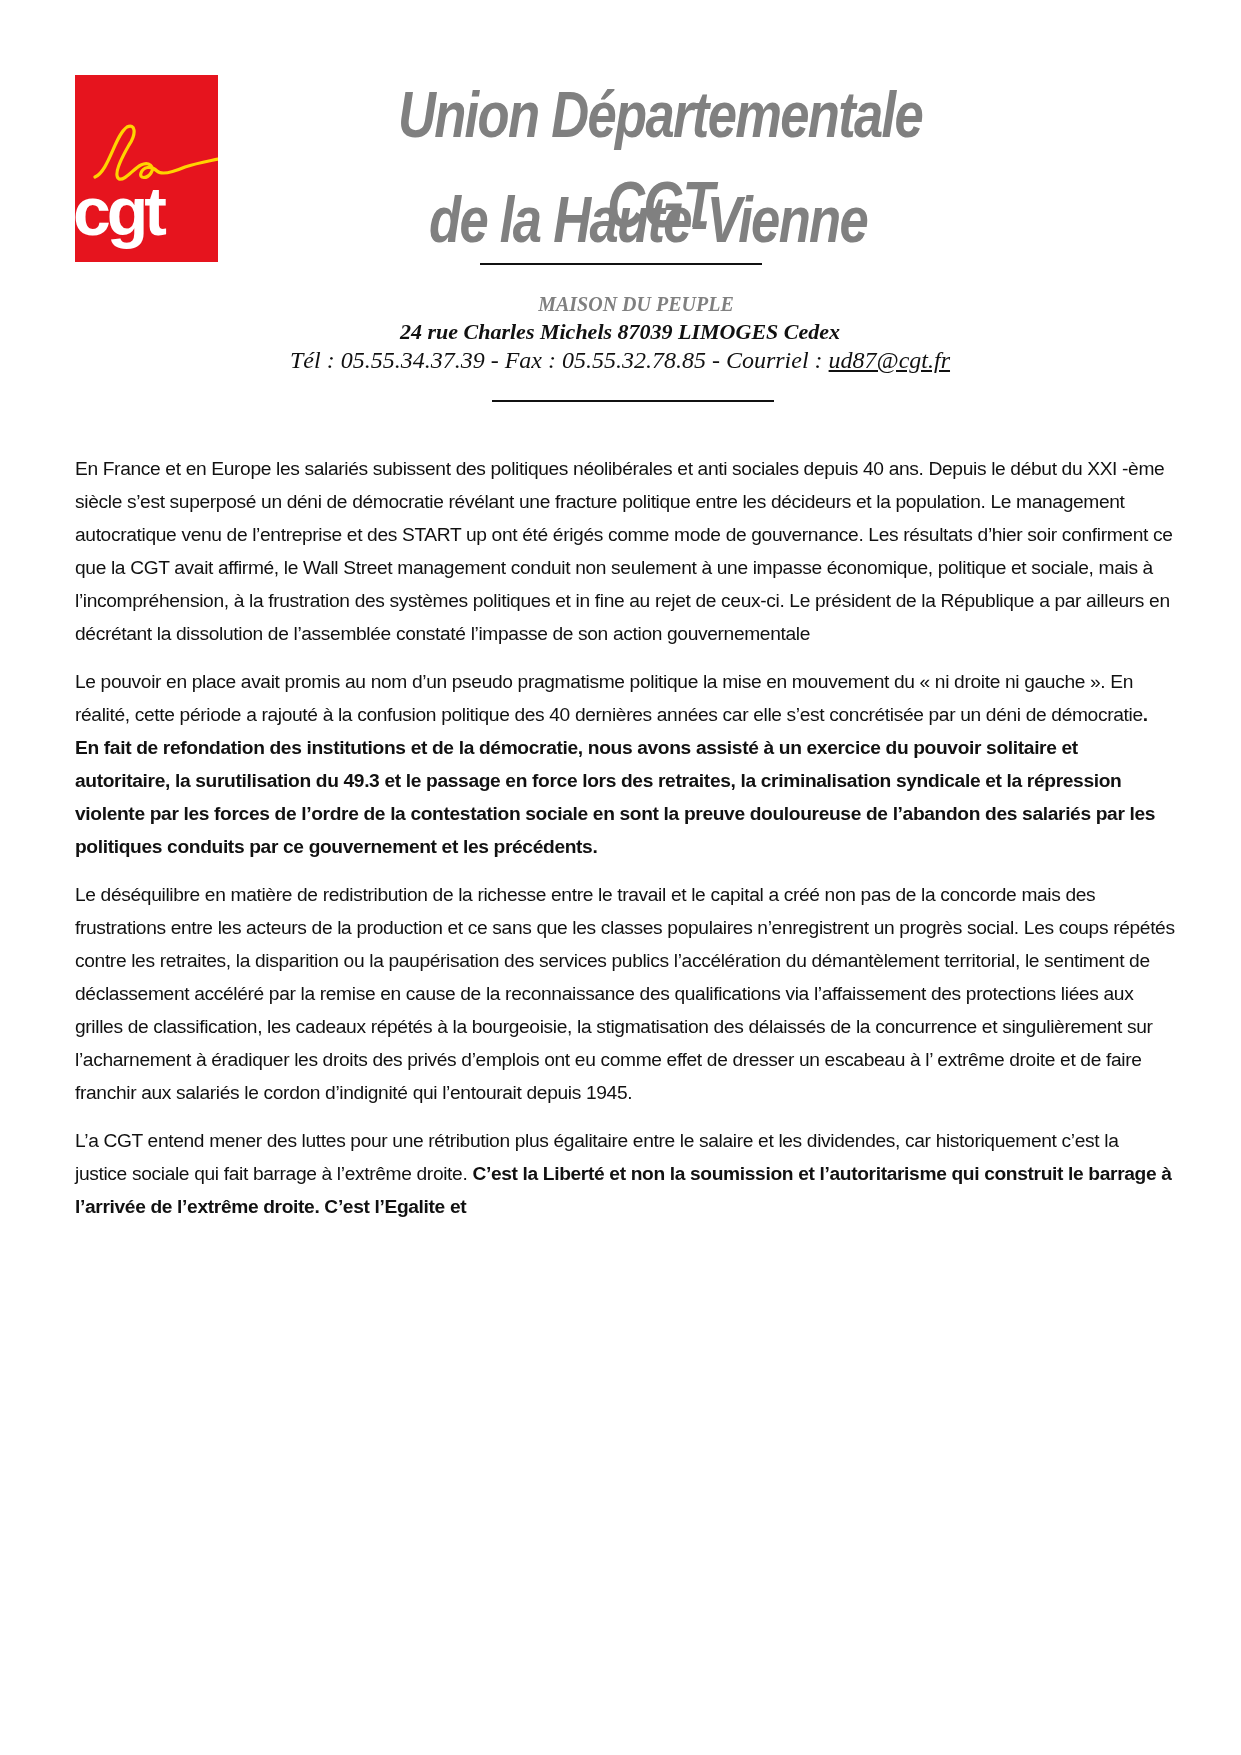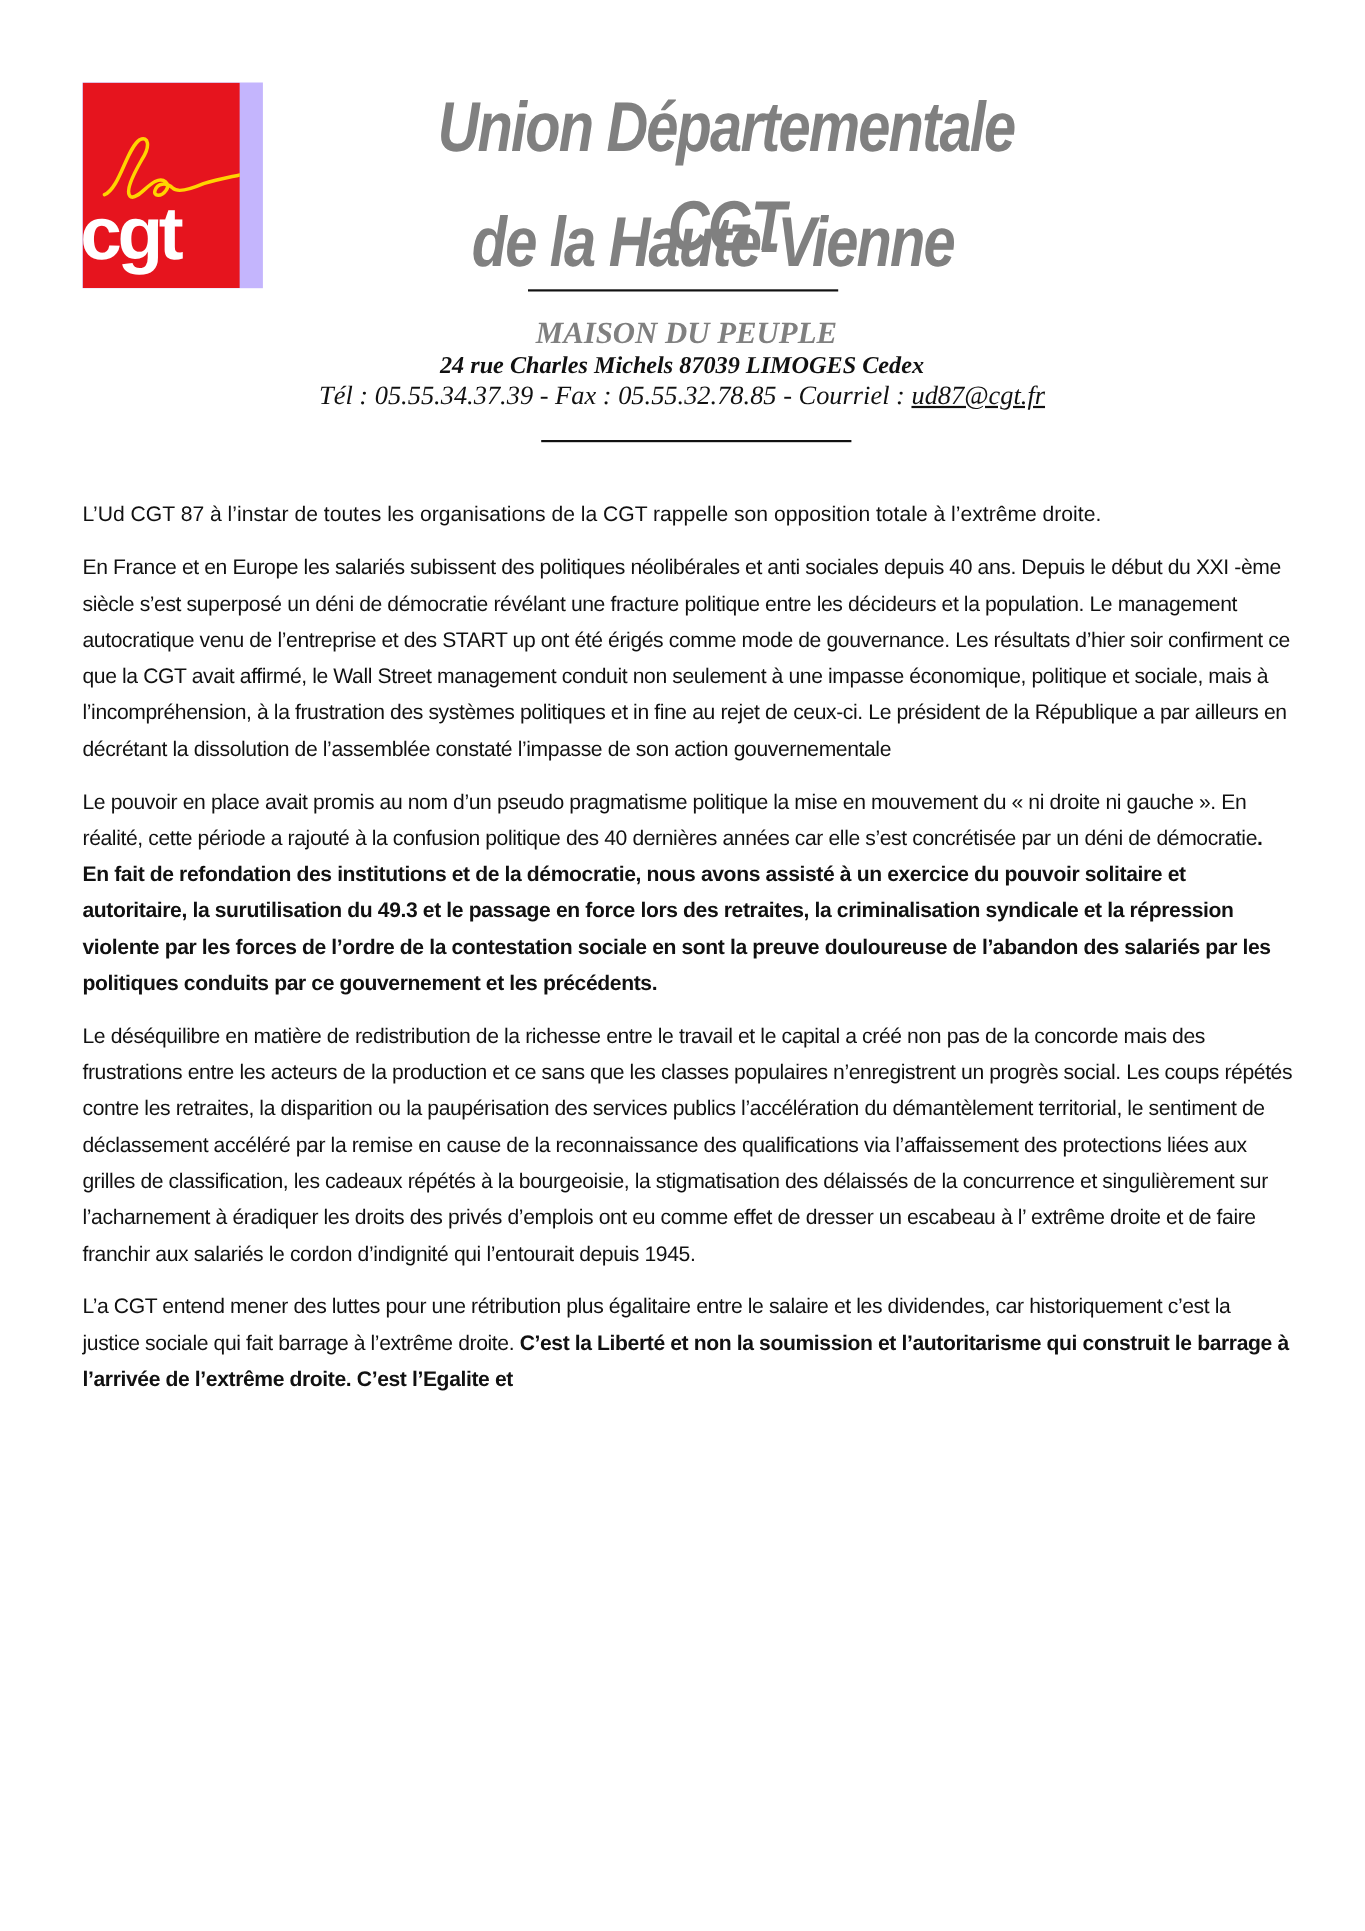--- a/index.html
+++ b/index.html
@@ -7,22 +7,22 @@
       width: 1241px;
       height: 1755px;
       position: relative;
       overflow: hidden;
       font-family: "Liberation Sans", sans-serif;
       color: #111111;
     }
     .logo {
       position: absolute;
       left: 75px; top: 75px;
-      width: 164px; height: 187px;
-      background: #c4b5fd;
+      width: 143px; height: 187px;
+      background: #0f766e;
       overflow: hidden;
     }
     .logo svg { width: 143px; height: 187px; display: block; }
 
     .title {
       position: absolute;
       left: 300px; top: 70px;
       width: 720px;
       text-align: center;
       font-family: "Liberation Sans", sans-serif;
@@ -39,21 +39,21 @@
     .rule.r2 { left: 492px; top: 400px; width: 282px; }
 
     .address {
       position: absolute;
       left: 280px; top: 290px;
       width: 680px;
       text-align: center;
       font-family: "Liberation Serif", serif;
       font-style: italic;
     }
-    .address .maison { position: absolute; left: 4px; width: 680px; top: 0; font-size: 28px; font-weight: bold; color: #808080; line-height: 28px; }
+    .address .maison { position: absolute; left: 16px; width: 680px; top: 0; font-size: 20px; font-weight: bold; color: #808080; line-height: 28px; }
     .address .street { position: absolute; left: 0; width: 680px; top: 28px; font-size: 22px; font-weight: bold; color: #111; line-height: 28px; }
     .address .contact { position: absolute; left: 0; width: 680px; top: 56px; font-size: 24px; color: #111; line-height: 28px; }
     .address .contact a { color: #111; text-decoration: underline; }
 
     .body-text {
       position: absolute;
       left: 75px; top: 452px;
       width: 1100px;
       font-family: "Liberation Sans", sans-serif;
       font-size: 19.2px;
@@ -88,21 +88,20 @@
 <div class="address">
   <div class="maison">MAISON DU PEUPLE</div>
   <div class="street">24 rue Charles Michels 87039 LIMOGES Cedex</div>
   <div class="contact"><span>Tél : 05.55.34.37.39 - Fax : 05.55.32.78.85 - Courriel : </span><a>ud87@cgt.fr</a></div>
 </div>
 
 <div class="rule r2"></div>
 
 <div class="body-text">
 
-  <p><span>L’Ud CGT 87 à l’instar de toutes les organisations de la CGT rappelle son opposition totale à l’extrême droite.</span></p>
 
   <p class="letter-tight"><span>En France et en Europe les salariés subissent des politiques néolibérales et anti sociales depuis 40 ans. Depuis le début du XXI -ème siècle s’est superposé un déni de démocratie révélant une fracture politique entre les décideurs et la population. Le management autocratique venu de l’entreprise et des START up ont été érigés comme mode de gouvernance. Les résultats d’hier soir confirment ce que la CGT avait affirmé, le Wall Street management conduit non seulement à une impasse économique, politique et sociale, mais à l’incompréhension, à la frustration des systèmes politiques et in fine au rejet de ceux-ci. Le président de la République a par ailleurs en décrétant la dissolution de l’assemblée constaté l’impasse de son action gouvernementale</span></p>
 
   <p class="letter-tight"><span> Le pouvoir en place avait promis au nom d’un pseudo pragmatisme politique la mise en mouvement du « ni droite ni gauche ». En réalité, cette période a rajouté à la confusion politique des 40 dernières années car elle s’est concrétisée par un déni de démocratie</span><b>. En fait de refondation des institutions et de la démocratie, nous avons assisté à un exercice du pouvoir solitaire et autoritaire, la surutilisation du 49.3 et le passage en force lors des retraites, la criminalisation syndicale et la répression violente par les forces de l’ordre de la contestation sociale en sont la preuve douloureuse de l’abandon des salariés par les politiques conduits par ce gouvernement et les précédents.</b></p>
 
   <p class="letter-tight"><span>Le déséquilibre en matière de redistribution de la richesse entre le travail et le capital a créé non pas de la concorde mais des frustrations entre les acteurs de la production et ce sans que les classes populaires n’enregistrent un progrès social. Les coups répétés contre les retraites, la disparition ou la paupérisation des services publics l’accélération du démantèlement territorial, le sentiment de déclassement accéléré par la remise en cause de la reconnaissance des qualifications via l’affaissement des protections liées aux grilles de classification, les cadeaux répétés à la bourgeoisie, la stigmatisation des délaissés de la concurrence et singulièrement sur l’acharnement à éradiquer les droits des privés d’emplois ont eu comme effet de dresser un escabeau à l’ extrême droite et de faire franchir aux salariés le cordon d’indignité qui l’entourait depuis 1945.</span></p>
 
 
   <p class="letter-tight"><span>L’a CGT entend mener des luttes pour une rétribution plus égalitaire entre le salaire et les dividendes, car historiquement c’est la justice sociale qui fait barrage à l’extrême droite. </span><b>C’est la Liberté et non la soumission et l’autoritarisme qui construit le barrage à l’arrivée de l’extrême droite. C’est l’Egalite et</b></p>
 </div>

